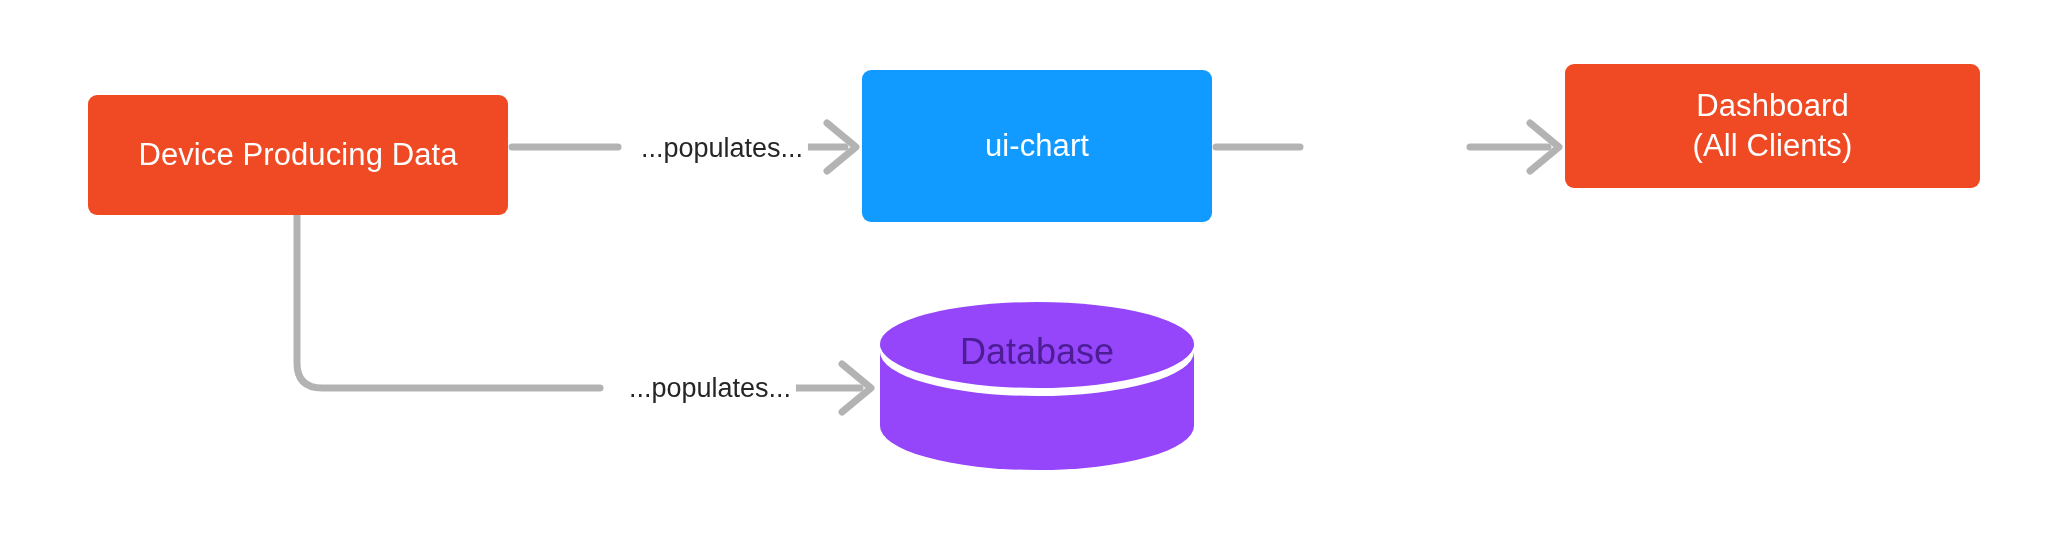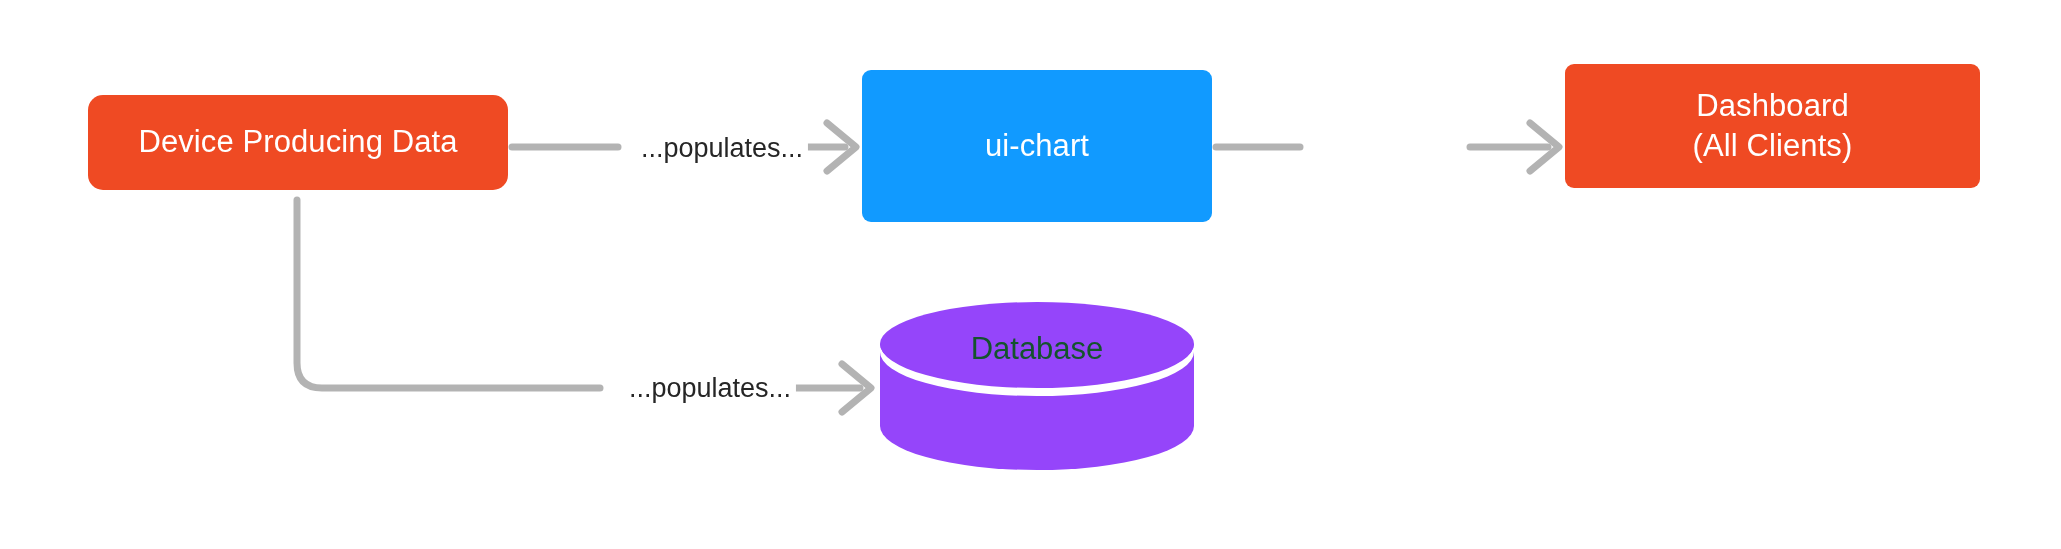--- a/index.html
+++ b/index.html
@@ -39,24 +39,23 @@
     white-space: pre-line;
   }
   .node-rect {
     border-radius: 9px;
   }
   
   #node-device {
     left: 88px;
     top: 95px;
     width: 420px;
-    height: 95px;
+    height: 120px;
     background: #EF4A23;
     font-size: 31px;
-    border-radius: 15px;
   }
   
   #node-uichart {
     left: 862px;
     top: 70px;
     width: 350px;
     height: 152px;
     background: #119AFF;
     font-size: 31px;
     text-align: right;
@@ -85,22 +84,22 @@
     width: 318px;
     height: 170px;
     overflow: visible;
   }
   #node-database .db-label {
     position: absolute;
     left: 0;
     top: 30px;
     width: 318px;
     text-align: center;
-    color: #14532d;
-    font-size: 31px;
+    color: #4c1d95;
+    font-size: 36px;
     line-height: 1.2;
     pointer-events: none;
   }
   
   .edge-label {
     position: absolute;
     color: #262626;
     font-size: 27px;
     line-height: 1;
     white-space: nowrap;

